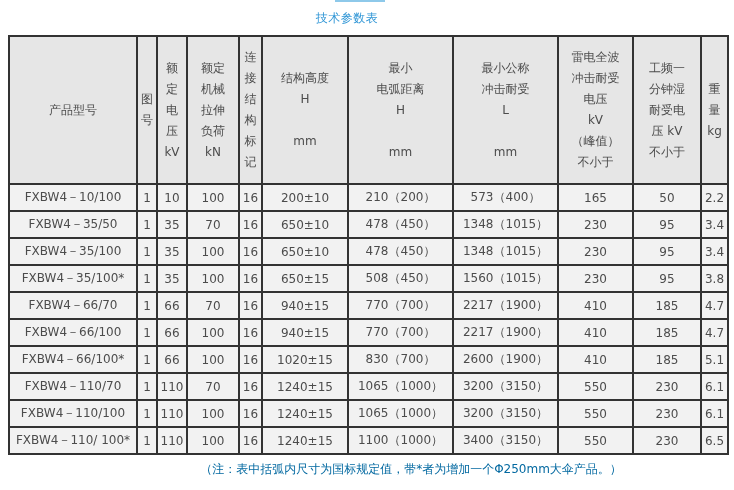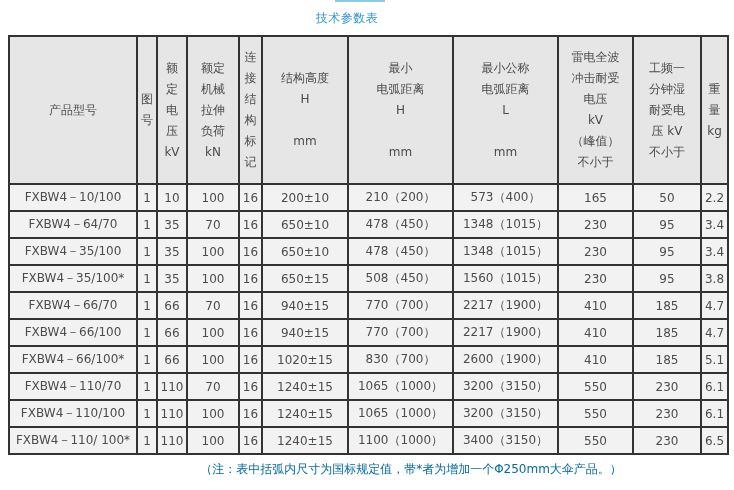--- a/index.html
+++ b/index.html
@@ -128,21 +128,21 @@
         <th>结构高度
 H
 
 mm</th>
         <th>最小
 电弧距离
 H
 
 mm</th>
         <th>最小公称
-电弧距离
+冲击耐受
 L
 
 mm</th>
         <th>雷电全波
 冲击耐受
 电压
 kV
 （峰值）
 不小于</th>
         <th>工频一
@@ -163,21 +163,21 @@
           <td>100</td>
           <td>16</td>
           <td>200±10</td>
           <td>210（200）</td>
           <td>573（400）</td>
           <td>165</td>
           <td>50</td>
           <td>2.2</td>
         </tr>
         <tr>
-          <td>FXBW4－64/70</td>
+          <td>FXBW4－35/50</td>
           <td>1</td>
           <td>35</td>
           <td>70</td>
           <td>16</td>
           <td>650±10</td>
           <td>478（450）</td>
           <td>1348（1015）</td>
           <td>230</td>
           <td>95</td>
           <td>3.4</td>

